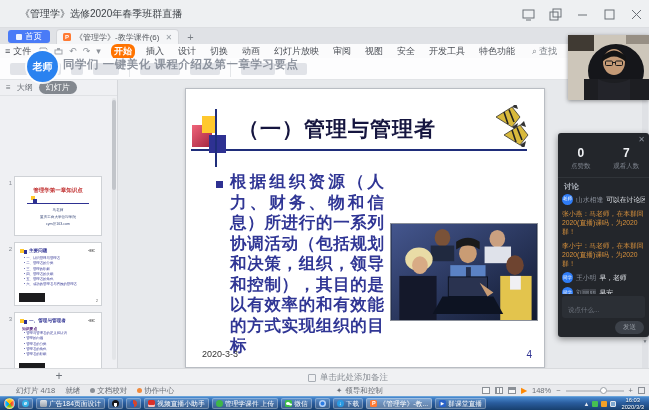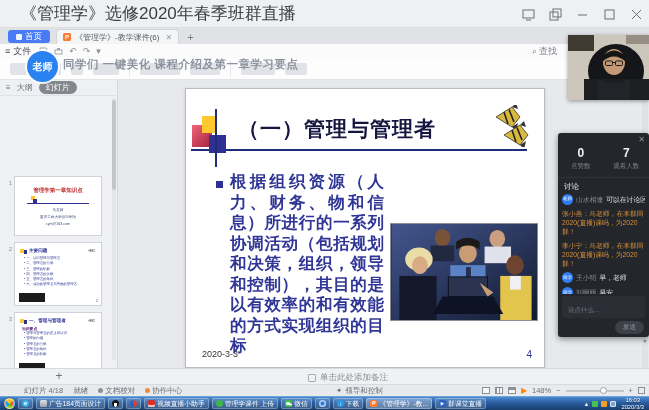--- a/index.html
+++ b/index.html
@@ -4,21 +4,21 @@
 <style>
   html,body{margin:0;padding:0;background:#555;}
   .app{position:relative;width:649px;height:410px;overflow:hidden;
        font-family:"Liberation Sans",sans-serif;background:#e7e9ec;
        -webkit-font-smoothing:antialiased;}
   .app *{box-sizing:border-box;}
 
   
   .titlebar{position:absolute;left:0;top:0;width:649px;height:28px;background:#eef0f2;
             border-bottom:1px solid #dcdee1;display:flex;align-items:center;}
-  .titlebar .ttext{font-size:17px;color:#3c4046;margin-left:20px;}
+  .titlebar .ttext{font-size:10px;color:#3c4046;margin-left:20px;}
   .wincontrols{position:absolute;right:6px;top:0;height:28px;display:flex;align-items:center;gap:14px;}
   .wc{width:13px;height:13px;position:relative;color:#6b7077;cursor:default;}
   .wc svg{width:13px;height:13px;display:block;}
 
   
   .tabbar{position:absolute;left:0;top:28px;width:649px;height:16px;background:#e0e2e6;
           display:flex;align-items:flex-end;}
   .home-btn{margin:0 0 1px 8px;height:13px;padding:0 8px;background:#4a7bf7;border-radius:3px;
             color:#fff;font-size:8.5px;display:flex;align-items:center;gap:3px;}
   .home-btn .hicon{width:6px;height:6px;background:#fff;border-radius:1px;opacity:.9;}
@@ -158,21 +158,21 @@
   
   .notesbar{position:absolute;left:0;top:368px;width:649px;height:16px;background:#f0f1f3;
             border-top:1px solid #d8dadd;}
   .notes-ph{position:absolute;left:308px;top:3px;font-size:8.5px;color:#8a8f96;display:flex;gap:4px;align-items:center;}
   .notes-icon{width:8px;height:8px;border:1px solid #a8adb4;border-radius:1px;
               background:linear-gradient(#f0f1f3 45%,#a8adb4 45%,#a8adb4 55%,#f0f1f3 55%);}
 
   
   .statusbar{position:absolute;left:0;top:384px;width:649px;height:12px;background:#e9eaed;
              border-top:1px solid #d8dadd;font-size:7.5px;color:#6b7077;display:flex;align-items:center;}
-  .sb-left{display:flex;gap:10px;margin-left:24px;align-items:center;white-space:nowrap;}
+  .sb-left{display:flex;gap:10px;margin-left:16px;align-items:center;white-space:nowrap;}
   .sb-dot{display:inline-block;width:5px;height:5px;border-radius:50%;background:#8b9097;margin-right:2px;vertical-align:middle;}
   .sb-dot.orange{background:#f08a3c;}
   .sb-beauty{position:absolute;left:336px;display:flex;gap:3px;align-items:center;}
   .sb-right{position:absolute;right:4px;display:flex;align-items:center;gap:5px;}
   .viewicon{width:8px;height:7px;border:1px solid #8b9097;background:#f6f7f8;}
   .viewicon.v2{background:repeating-linear-gradient(90deg,#8b9097 0 1px,#f6f7f8 1px 3px);}
   .viewicon.v3{background:linear-gradient(#8b9097 30%,#f6f7f8 30%);}
   .playbtn{color:#ff8800;font-size:8px;}
   .zslider{width:58px;height:2px;background:#c3c6cb;position:relative;}
   .zknob{position:absolute;left:60%;top:-3px;width:7px;height:7px;border-radius:50%;background:#fff;border:1px solid #9aa0a6;}
@@ -274,20 +274,33 @@
       <span class="qi">
           <svg viewBox="0 0 9 9">
             <rect x="1" y="3" width="7" height="4" fill="none" stroke="#8b9097"></rect>
             <rect x="3" y="1" width="3" height="2" fill="#8b9097"></rect>
           </svg>
         </span>
       <span>↶</span>
       <span>↷</span>
       <span>▾</span>
     </span>
+    <span class="menu-items">
+        <span class="menu-item active">开始</span>
+        <span class="menu-item">插入</span>
+        <span class="menu-item">设计</span>
+        <span class="menu-item">切换</span>
+        <span class="menu-item">动画</span>
+        <span class="menu-item">幻灯片放映</span>
+        <span class="menu-item">审阅</span>
+        <span class="menu-item">视图</span>
+        <span class="menu-item">安全</span>
+        <span class="menu-item">开发工具</span>
+        <span class="menu-item">特色功能</span>
+      </span>
     <span class="findbox">⌕ <span>查找</span></span>
   </div>
 
   <div class="ribbon">
     <div class="rstub" style="width:18px"></div>
     <div class="rsep"></div>
     <div class="rstub" style="width:12px"></div>
     <div class="rstub" style="width:12px"></div>
     <div class="rstub" style="width:26px"></div>
     <div class="rsep"></div>

